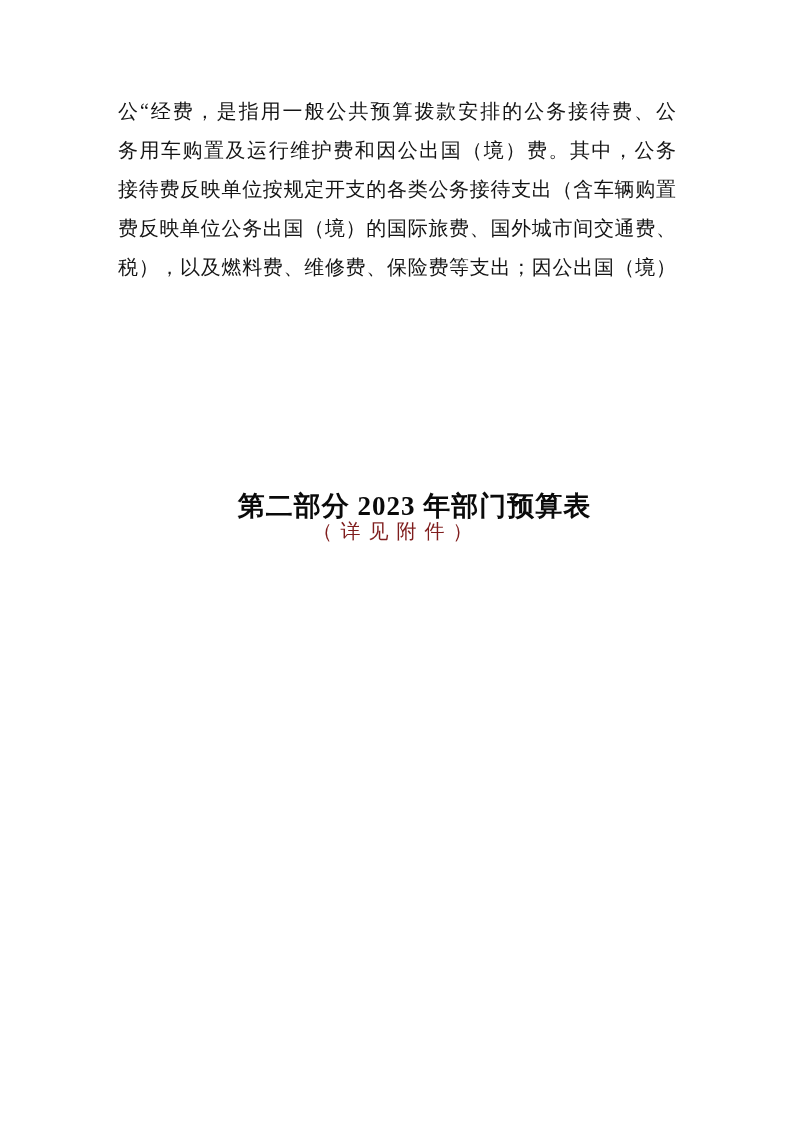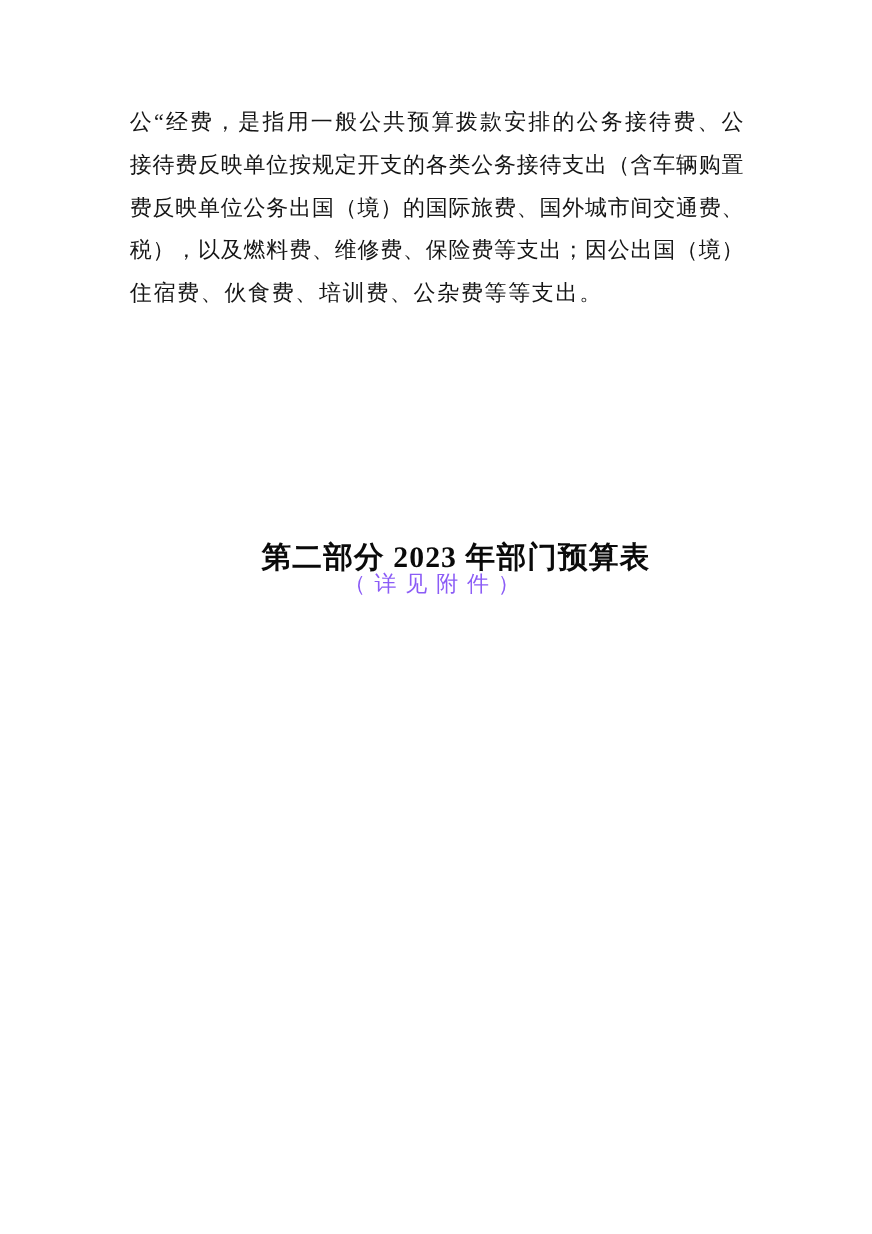--- a/index.html
+++ b/index.html
@@ -51,44 +51,44 @@
   }
   .section-subtitle {
     position: absolute;
     left: 0;
     top: 517px;
     width: 793px;
     text-align: center;
     font-size: 20px;
     letter-spacing: 8px;
     line-height: 28px;
-    color: #8b5cf6;
+    color: #7f1d1d;
   }
   .page-number {
     position: absolute;
     left: 0;
     top: 1034px;
     width: 793px;
     text-align: center;
     font-size: 14px;
     line-height: 18px;
     color: #1a1a1a;
   }
 </style>
 </head>
 <body>
 
 <div class="page">
 
   <div class="body-text">
     <div class="body-line">公“经费，是指用一般公共预算拨款安排的公务接待费、公</div>
+    <div class="body-line">务用车购置及运行维护费和因公出国（境）费。其中，公务</div>
     <div class="body-line">接待费反映单位按规定开支的各类公务接待支出（含车辆购置</div>
     <div class="body-line">费反映单位公务出国（境）的国际旅费、国外城市间交通费、</div>
     <div class="body-line">税），以及燃料费、维修费、保险费等支出；因公出国（境）</div>
-    <div class="body-line last-line">住宿费、伙食费、培训费、公杂费等等支出。</div>
   </div>
 
   <h1 class="section-title">第二部分 2023 年部门预算表</h1>
 
   <div class="section-subtitle">（详见附件）</div>
 
   <div class="page-number">6</div>
 
 </div>
 

